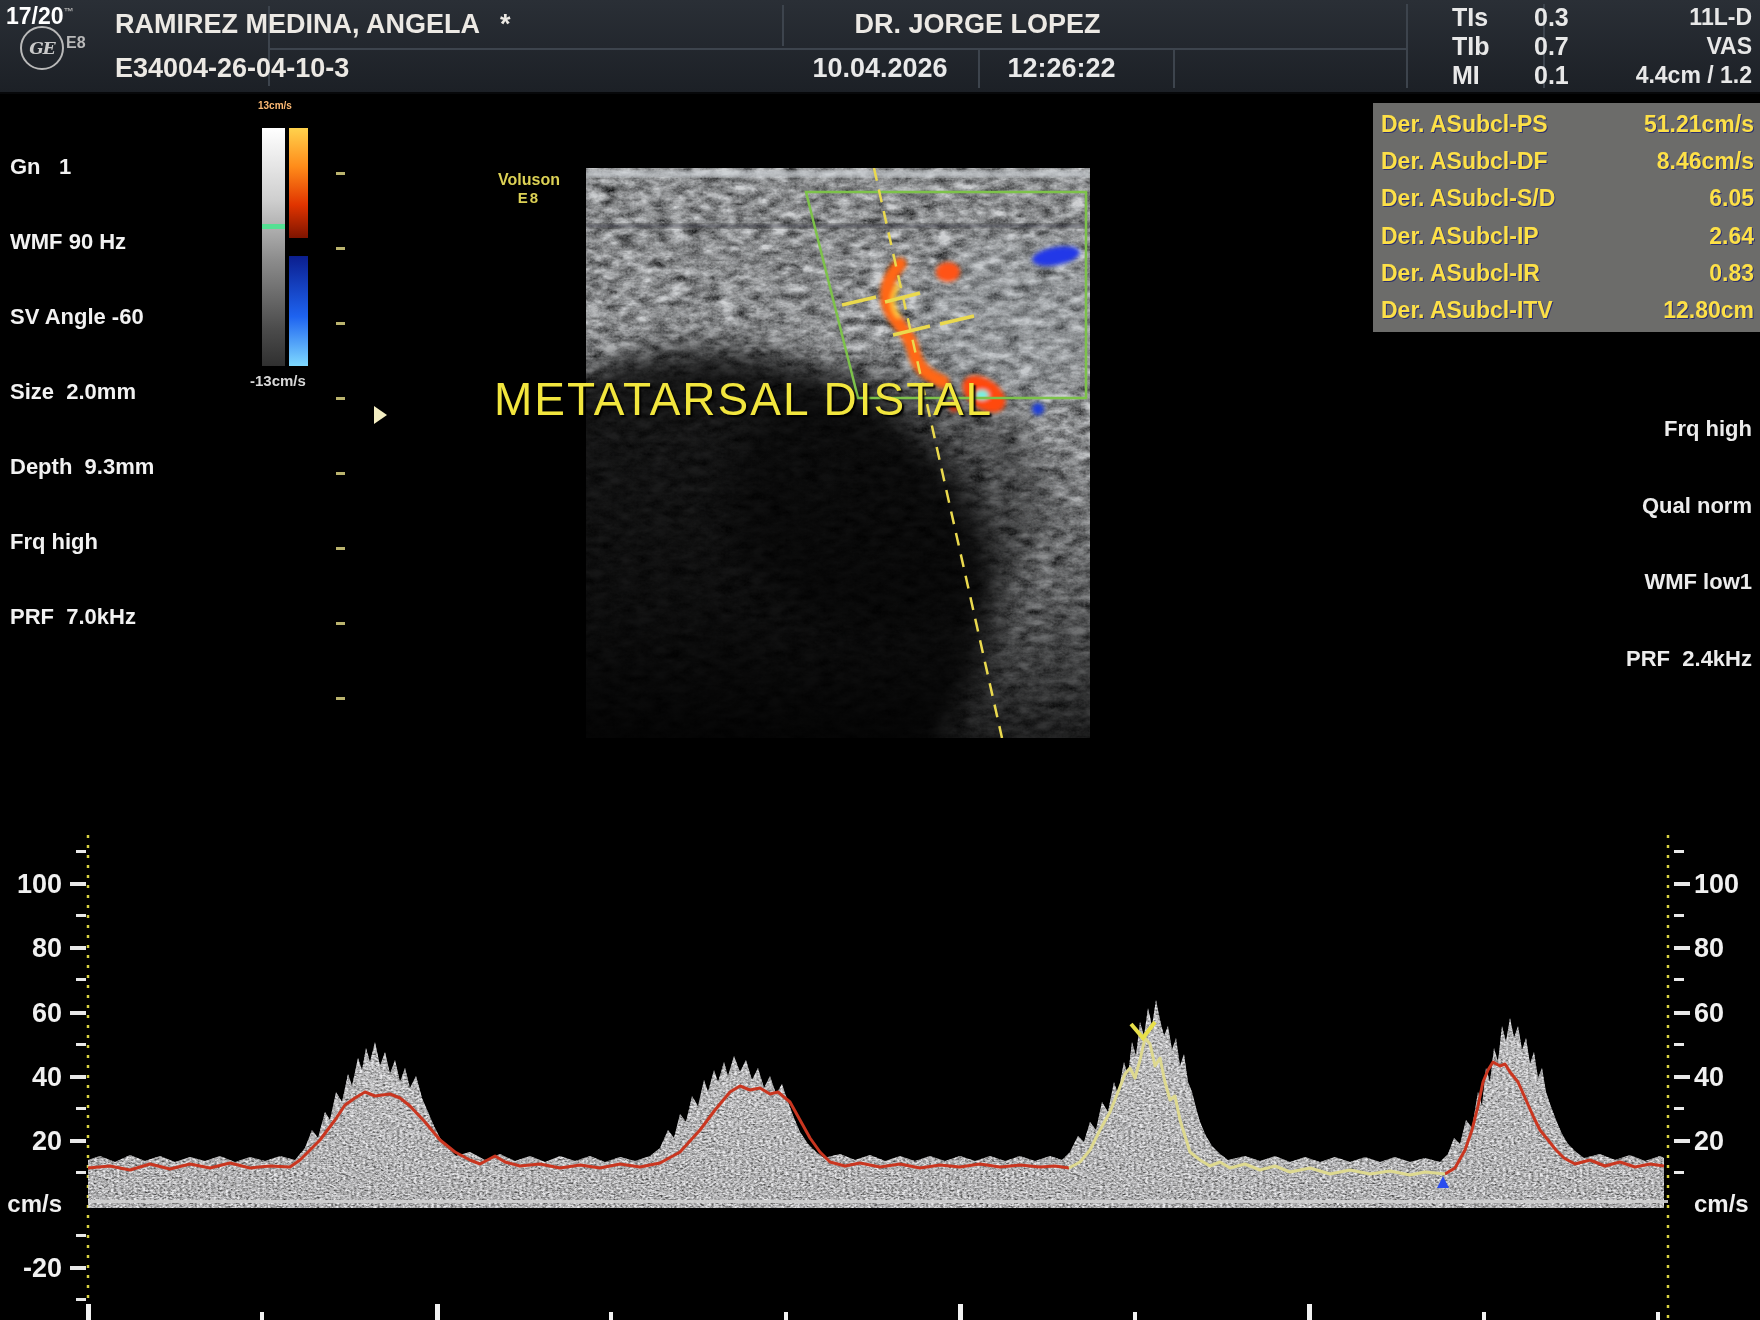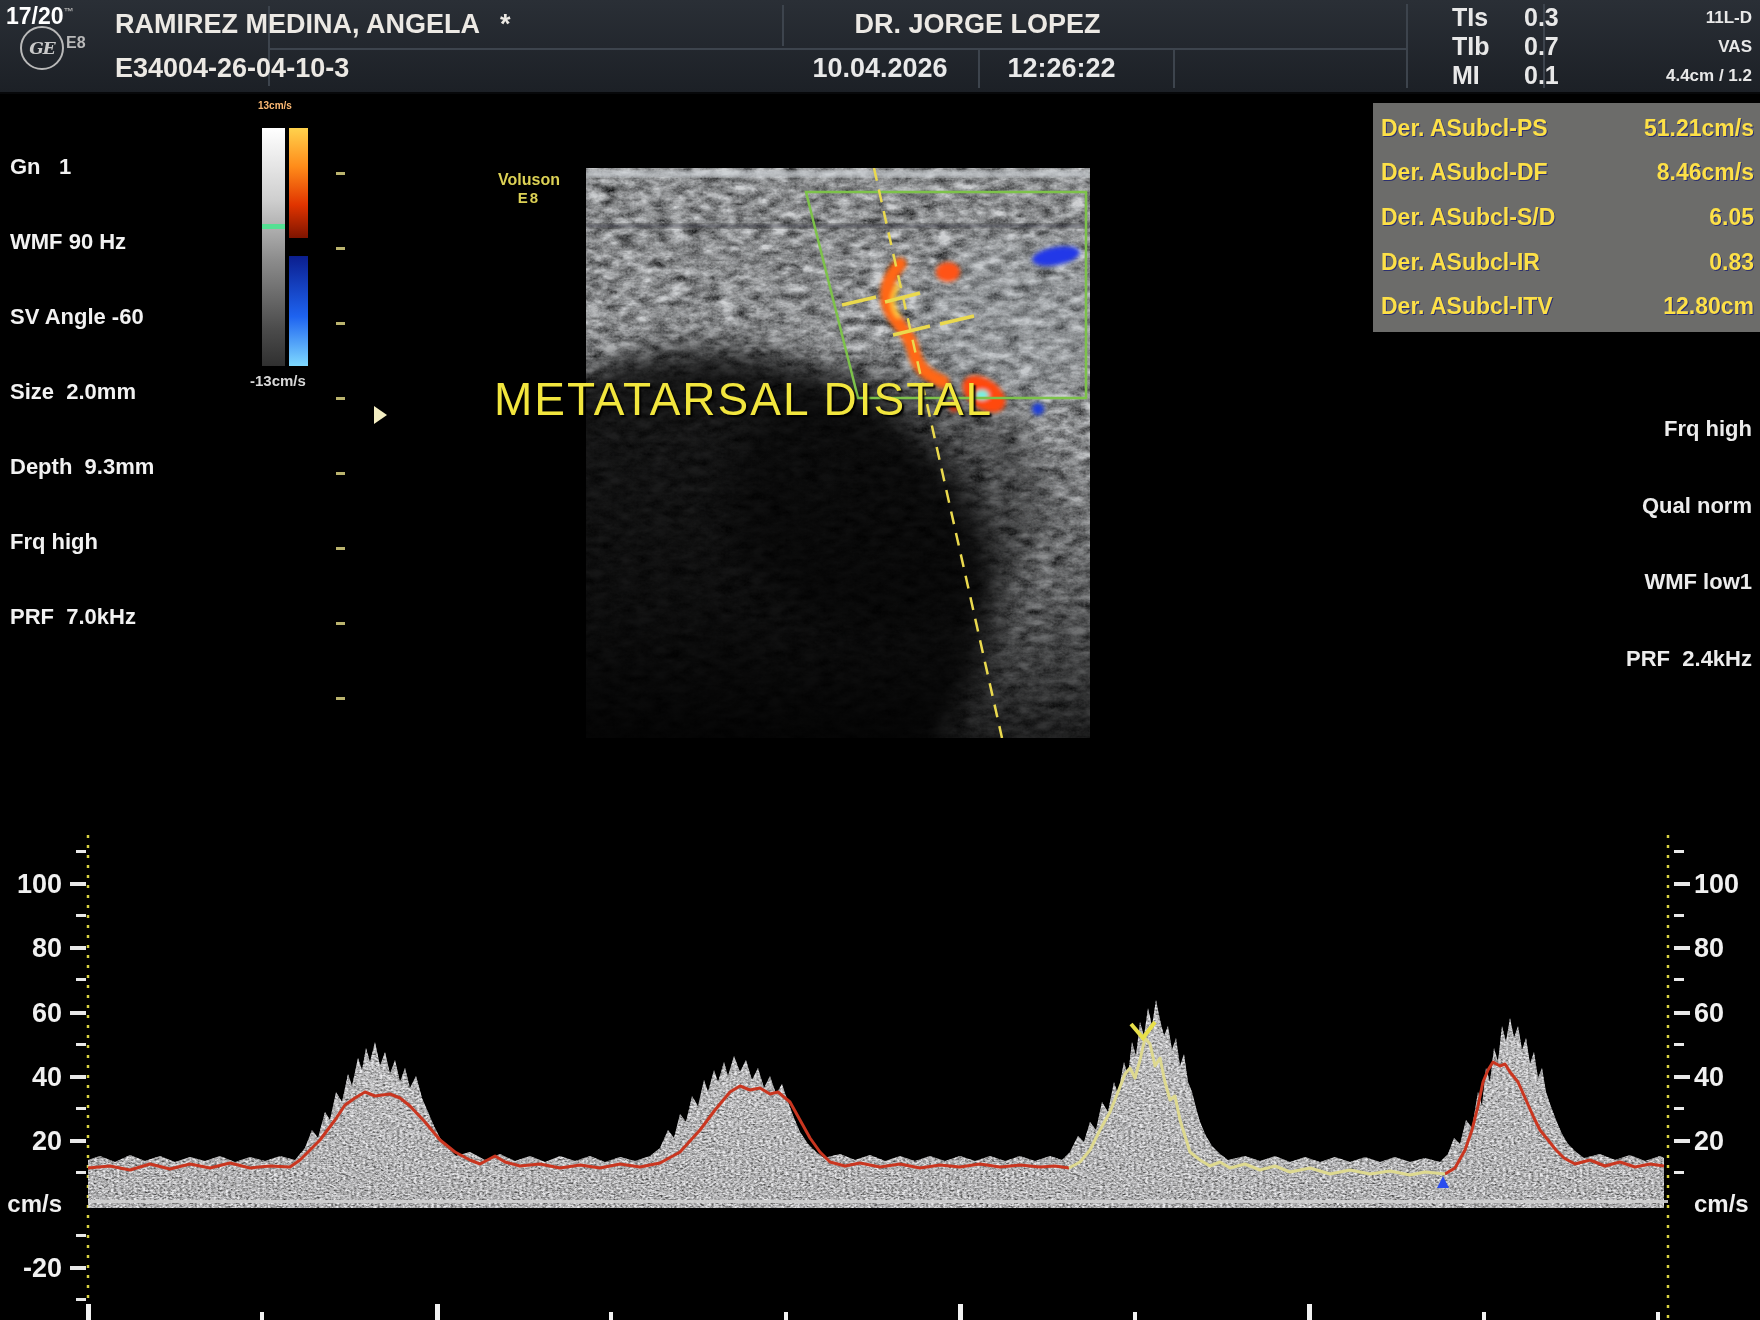--- a/index.html
+++ b/index.html
@@ -21,22 +21,22 @@
   .e8-badge{left:66px;top:34px;font-size:16px;color:#b9b9b9;font-weight:bold;}
   .pt-name{left:115px;top:9px;font-size:27px;font-weight:bold;color:#ece9e4;white-space:pre;}
   .pt-name .star{margin-left:20px;}
   .pt-id{left:115px;top:53px;font-size:27px;font-weight:bold;color:#ece9e4;}
   .physician{left:782px;top:9px;width:391px;text-align:center;font-size:27px;font-weight:bold;color:#ece9e4;}
   .exam-date{left:782px;top:53px;width:196px;text-align:center;font-size:27px;font-weight:bold;}
   .exam-time{left:978px;top:53px;width:167px;text-align:center;font-size:27px;font-weight:bold;}
   .ti-block{left:1452px;top:3px;}
   .ti-row{display:flex;height:29px;align-items:center;font-size:25px;font-weight:bold;color:#e8e8e8;}
   .ti-row .lab{width:54px;text-align:left;}
-  .ti-row .val{margin-left:18px;}
-  .probe-block{right:8px;top:3px;text-align:right;font-size:17px;font-weight:bold;color:#e8e8e8;}
+  .ti-row .val{margin-left:28px;}
+  .probe-block{right:8px;top:3px;text-align:right;font-size:23px;font-weight:bold;color:#e8e8e8;}
   .probe-block div{height:29px;line-height:29px;}
 
   
   .lparams{left:10px;top:104px;font-size:22px;font-weight:bold;color:#f2f2f2;
            line-height:25px;white-space:pre;text-shadow:1px 1px 1px #000;}
 
   
   .cbar-max{left:258px;top:100px;font-size:10px;font-weight:bold;color:#fdba74;}
   .cbar-min{left:250px;top:372px;font-size:15px;font-weight:bold;color:#d8d8d8;}
   .graybar{left:262px;top:128px;width:23px;height:238px;
@@ -216,20 +216,24 @@
         <span>Der. ASubcl-PS</span>
         <span>51.21cm/s</span>
       </div>
     <div class="mrow">
         <span>Der. ASubcl-DF</span>
         <span>8.46cm/s</span>
       </div>
     <div class="mrow">
         <span>Der. ASubcl-S/D</span>
         <span>6.05</span>
+      </div>
+    <div class="mrow">
+        <span>Der. ASubcl-IP</span>
+        <span>2.64</span>
       </div>
     <div class="mrow">
         <span>Der. ASubcl-IR</span>
         <span>0.83</span>
       </div>
     <div class="mrow">
         <span>Der. ASubcl-ITV</span>
         <span>12.80cm</span>
       </div>
   </div>

